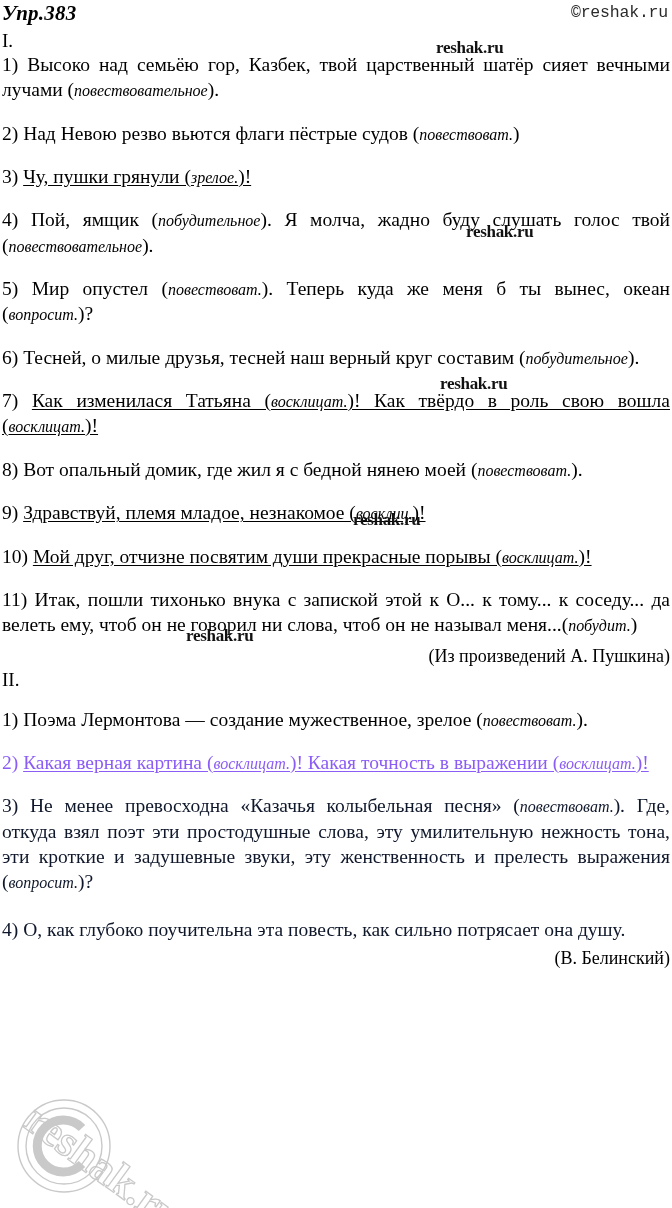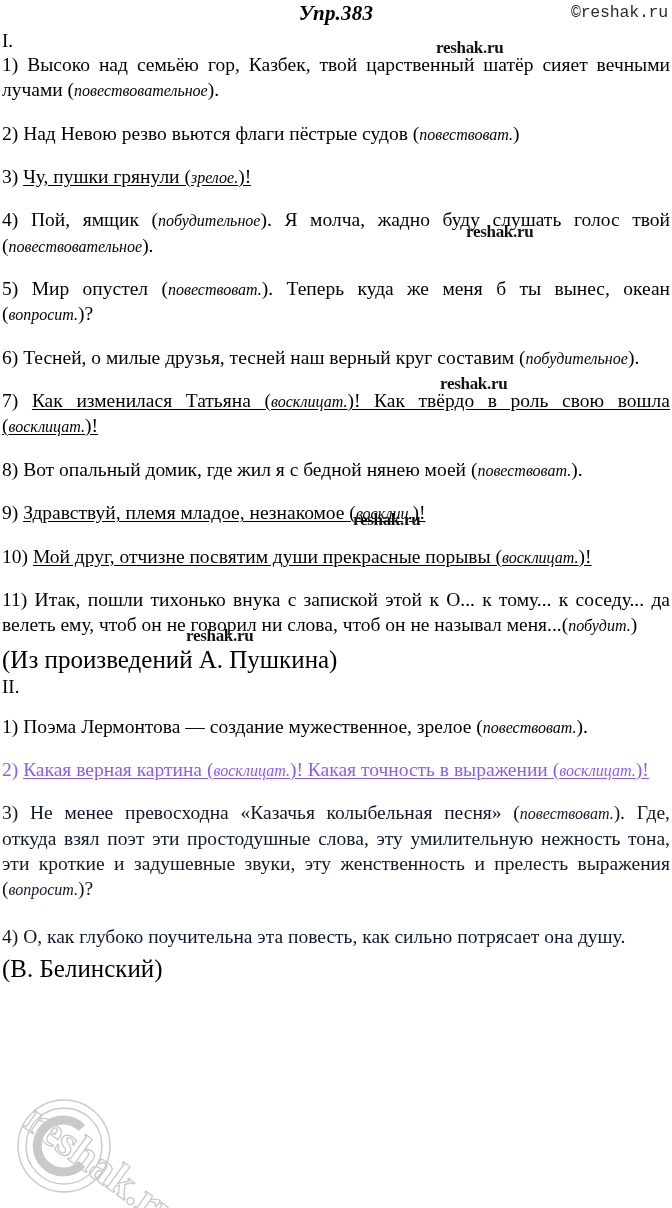--- a/index.html
+++ b/index.html
@@ -27,21 +27,20 @@
   
   .header-row {
     position: relative;
     height: 28px;
   }
   .title {
     position: absolute;
     left: 0;
     right: 0;
     top: 1px;
-    text-align: center;
     font-weight: bold;
     font-style: italic;
     font-size: 21px;
     letter-spacing: 0.2px;
   }
   .copyright {
     position: absolute;
     right: 2px;
     top: 3px;
     font-family: Liberation Mono, monospace;
@@ -77,22 +76,22 @@
     font-size: 16px;
   }
 
   .u { text-decoration: underline; text-underline-offset: 2px; }
 
   
   .faded  { color: #8b5cf6; }
   .faded2 { color: #0f172a; }
 
   .attrib {
-    font-size: 25px;
-    text-align: left;
+    font-size: 18px;
+    text-align: right;
     margin: -6px 0 10px 0;
   }
   .attrib.pushkin { margin-top: -8px; margin-bottom: 2px; }
   .attrib.belinsky { margin-top: 2px; }
 
   
   .wm-inline {
     position: absolute;
     font-family: "Liberation Serif", "DejaVu Serif", serif;
     font-weight: bold;

